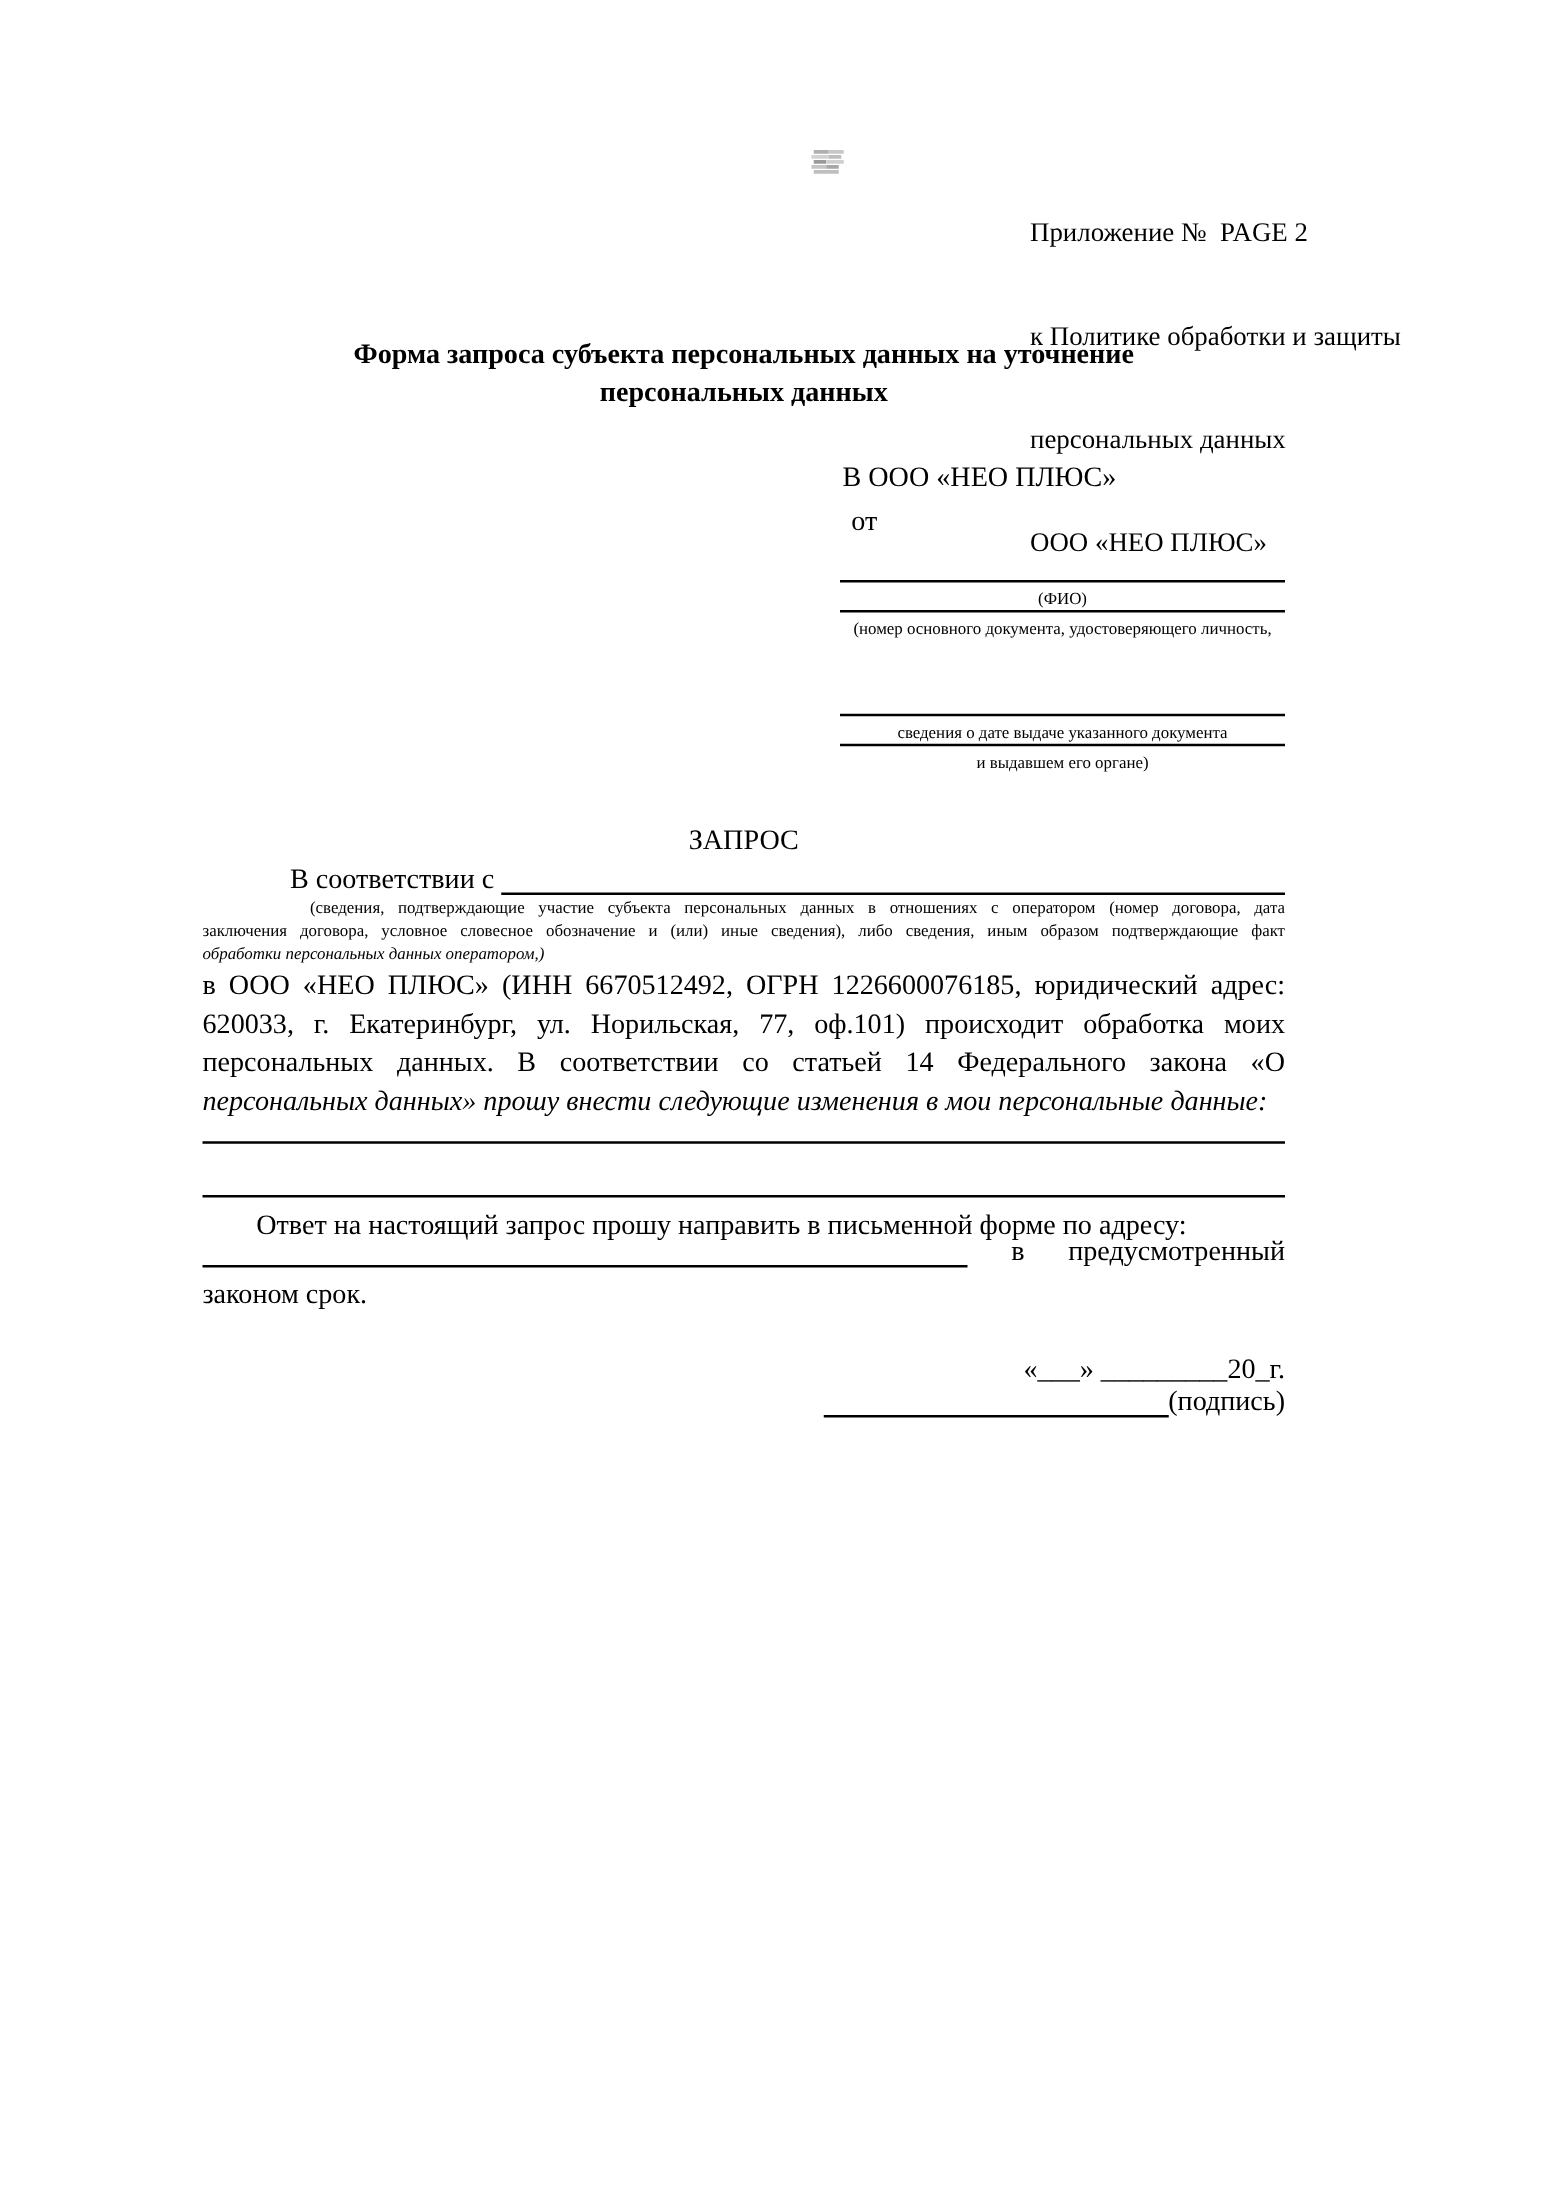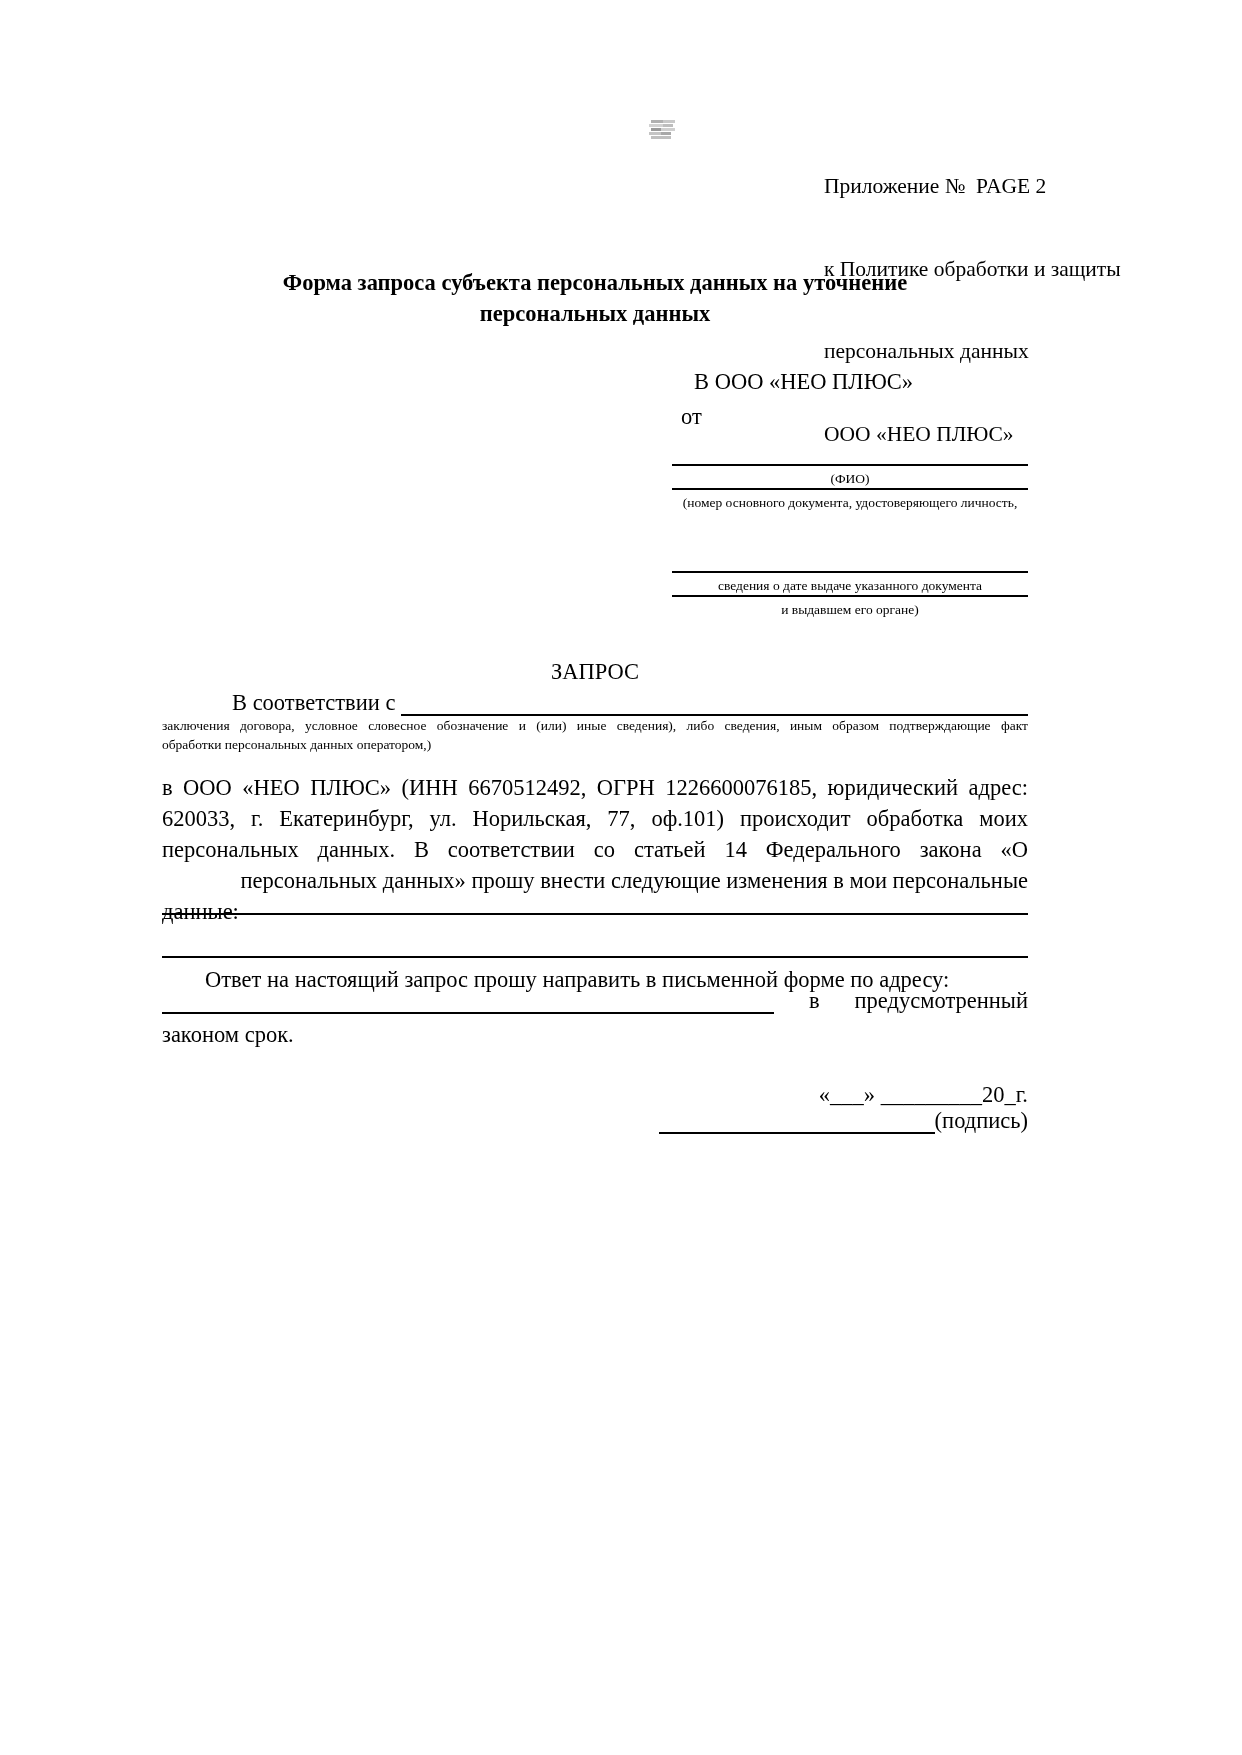--- a/index.html
+++ b/index.html
@@ -30,21 +30,21 @@
   .title {
     position: absolute;
     left: 162px;
     top: 268px;
     width: 866px;
     text-align: center;
     font-weight: bold;
     font-size: 22.5px;
     line-height: 30.5px;
   }
-  .addr-to { position: absolute; left: 694px; top: 369px; font-size: 22.5px; }
+  .addr-to { position: absolute; left: 674px; top: 369px; font-size: 22.5px; }
   .addr-from { position: absolute; left: 681px; top: 404px; font-size: 22.5px; }
   .field { position: absolute; left: 672px; width: 356px; text-align: center; }
   .field .rule { border-top: 2px solid #000; height: 0; }
   .field .cap { font-size: 13.5px; margin-top: 5px; line-height: 15px; white-space: nowrap; }
   .f1 { top: 440px; margin-top: 24px; }
   .f2 { top: 488px; }
   .f3 { top: 547px; margin-top: 24px; }
   .f4 { top: 595px; }
   .zapros {
     position: absolute;
@@ -58,21 +58,21 @@
   }
   .accord .lead { padding-left: 70px; white-space: pre; }
   .accord .fill { flex: 1; border-bottom: 2px solid #000; height: 24px; }
   .fine {
     position: absolute;
     left: 162px; top: 717px; width: 866px;
     font-size: 13.5px; line-height: 18.5px;
   }
   .jl { text-align: justify; text-align-last: justify; }
   .fine .first { padding-left: 86px; }
-  .fine .last, .mainp .last { text-align: right; text-align-last: left; }
+  .fine .last, .mainp .last { text-align: right; text-align-last: left; font-style: italic; }
   .mainp {
     position: absolute;
     left: 162px; top: 772px; width: 866px;
     font-size: 22.5px; line-height: 31px;
   }
   .rule-full {
     position: absolute;
     left: 162px; width: 866px;
     border-top: 2px solid #000; height: 0;
   }
@@ -153,20 +153,21 @@
   </div>
 
   <div class="zapros">ЗАПРОС</div>
 
   <div class="accord">
     <span class="lead">В соответствии с </span>
     <span class="fill"></span>
   </div>
 
   <div class="fine">
+    <div class="jl first">(сведения, подтверждающие участие субъекта персональных данных в отношениях с оператором (номер договора, дата</div>
     <div class="jl">заключения договора, условное словесное обозначение и (или) иные сведения), либо сведения, иным образом подтверждающие факт</div>
     <div class="last">обработки персональных данных оператором,)</div>
   </div>
 
   <div class="mainp">
     <div class="jl">в ООО «НЕО ПЛЮС» (ИНН 6670512492, ОГРН 1226600076185, юридический адрес:</div>
     <div class="jl">620033, г. Екатеринбург, ул. Норильская, 77, оф.101) происходит обработка моих</div>
     <div class="jl">персональных данных. В соответствии со статьей 14 Федерального закона «О</div>
     <div class="last">персональных данных» прошу внести следующие изменения в мои персональные данные:</div>
   </div>

